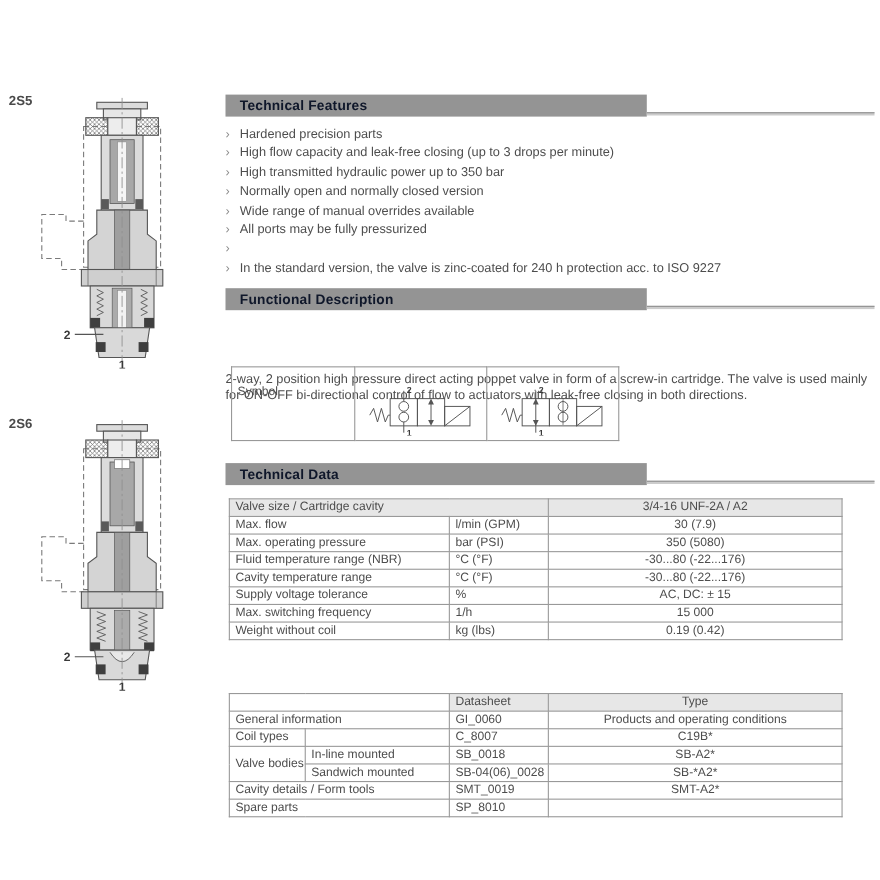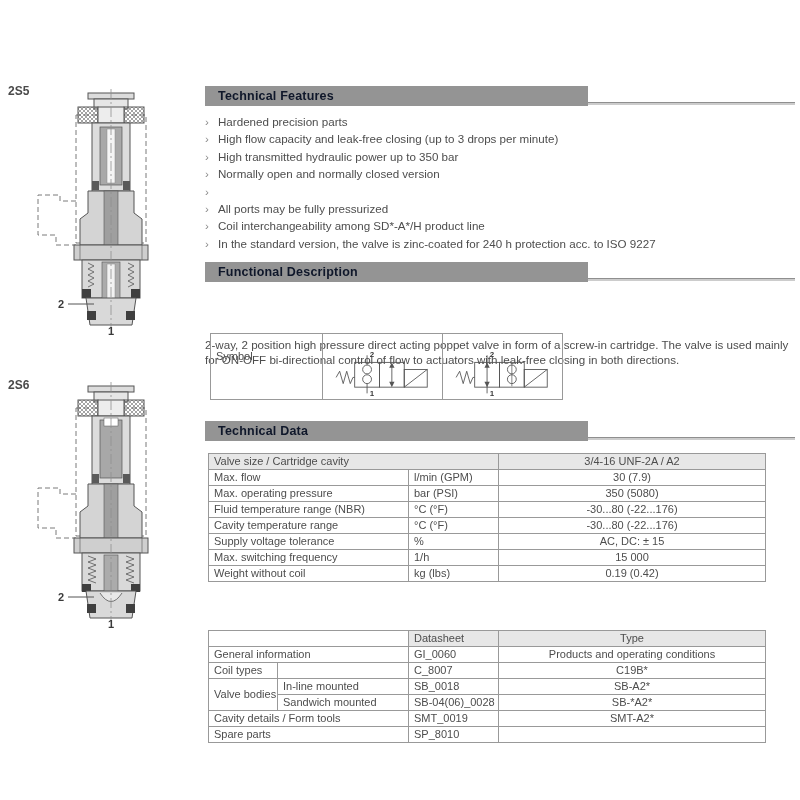--- a/index.html
+++ b/index.html
@@ -154,28 +154,28 @@
   <div class="feat">
       <span class="b">›</span>
       <span>High transmitted hydraulic power up to 350 bar</span>
     </div>
   <div class="feat">
       <span class="b">›</span>
       <span>Normally open and normally closed version</span>
     </div>
   <div class="feat">
       <span class="b">›</span>
+      <span>Wide range of manual overrides available</span>
     </div>
   <div class="feat">
       <span class="b">›</span>
       <span>All ports may be fully pressurized</span>
     </div>
   <div class="feat">
       <span class="b">›</span>
-      <span>Coil interchangeability among SD*-A*/H product line</span>
     </div>
   <div class="feat">
       <span class="b">›</span>
       <span>In the standard version, the valve is zinc-coated for 240 h protection acc. to ISO 9227</span>
     </div>
 </div>
 
 <div class="secbar" style="top:262px">
   <div class="secbar-solid"><span>Functional Description</span></div>
   <div class="secbar-line"></div>

